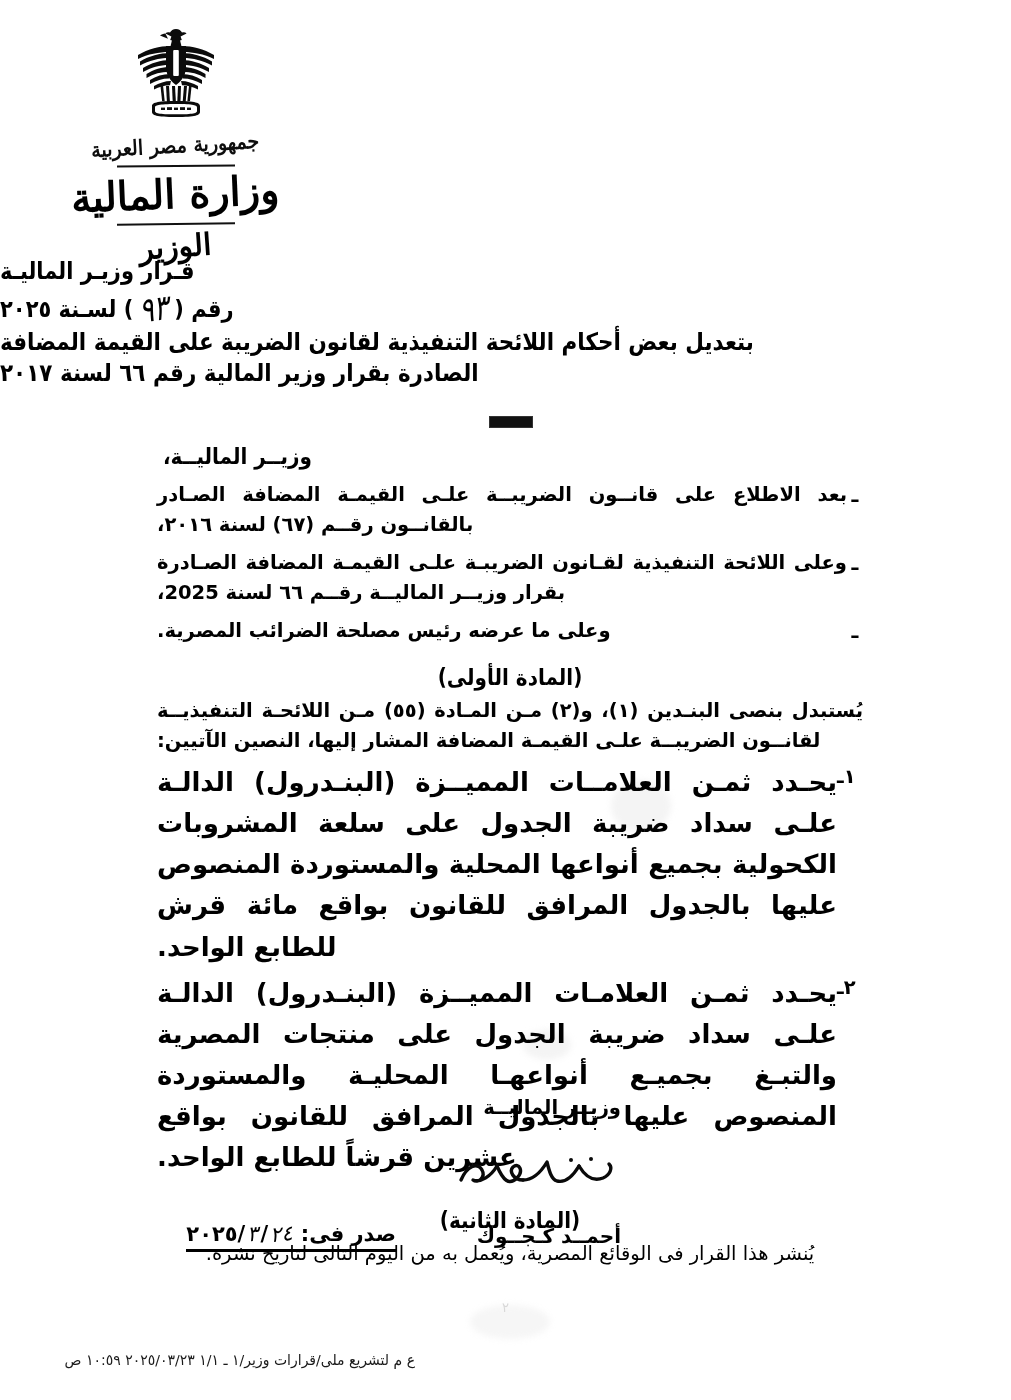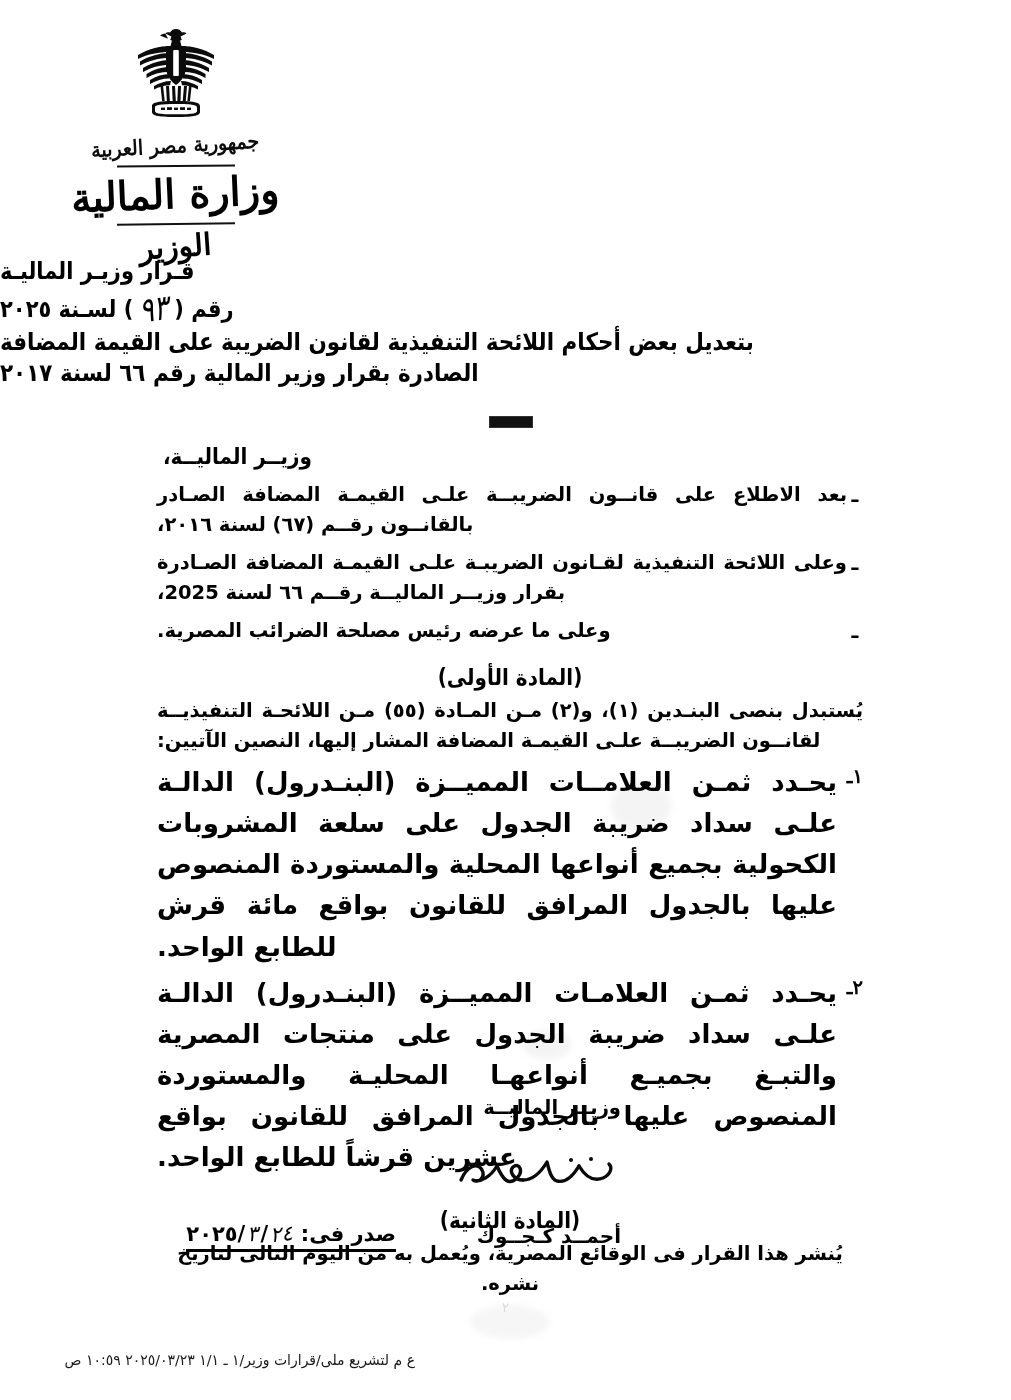--- a/index.html
+++ b/index.html
@@ -194,36 +194,35 @@
     flex-direction: row;
     align-items: flex-start;
     margin-top: 5px;
   }
   .num-marker {
     flex: 0 0 auto;
     width: 26px;
     font-size: 19.5px;
     font-weight: 700;
     line-height: 1.58;
-    text-align: right;
-    font-family: Liberation Serif, serif;
+    text-align: left;
   }
   .num-body {
     flex: 1 1 auto;
     font-size: 26px;
     font-weight: 600;
     line-height: 1.58;
     text-align: justify;
     text-align-last: left;
     letter-spacing: -0.2px;
   }
 
   .article2-para {
     font-size: 19.5px;
-    font-weight: 700;
+    font-weight: 400;
     line-height: 1.55;
     text-align: center;
     margin-top: 2px;
   }
 
   
   .sign-title {
     position: absolute;
     top: 1096px;
     right: 390px;

